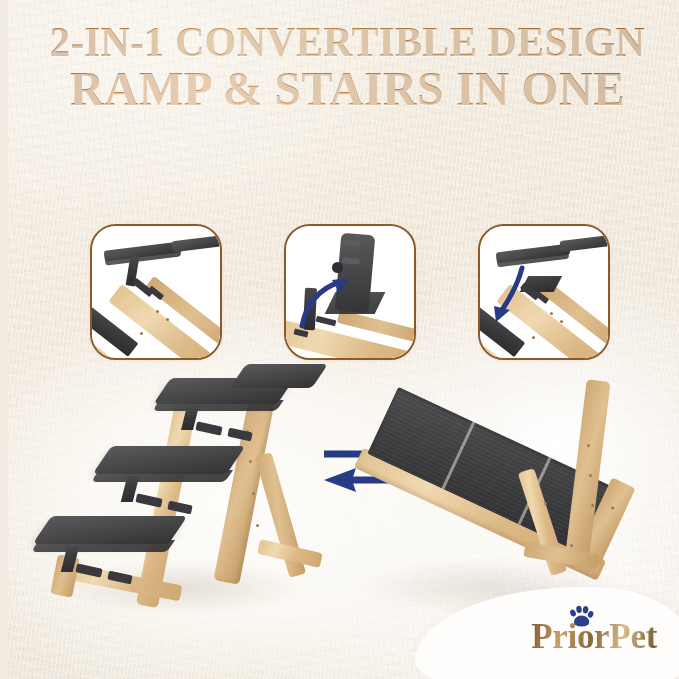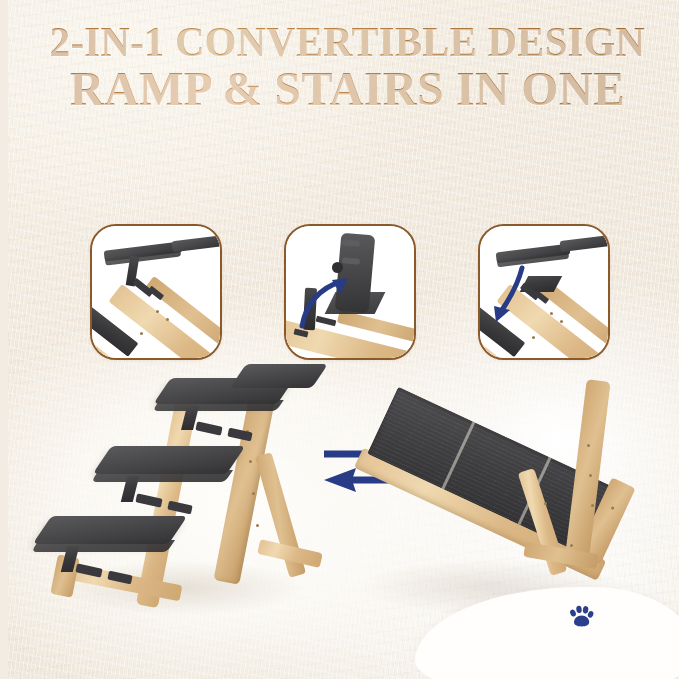--- a/index.html
+++ b/index.html
@@ -283,14 +283,15 @@
   </div>
 
   <div class="blob"></div>
   <svg class="paw" viewBox="0 0 26 24">
     <ellipse cx="5" cy="8" rx="2.7" ry="3.6" fill="#2b3f8c" transform="rotate(-22 5 8)"></ellipse>
     <ellipse cx="11" cy="4.4" rx="2.7" ry="3.7" fill="#2b3f8c" transform="rotate(-8 11 4.4)"></ellipse>
     <ellipse cx="17.6" cy="4.8" rx="2.7" ry="3.7" fill="#2b3f8c" transform="rotate(10 17.6 4.8)"></ellipse>
     <ellipse cx="22.6" cy="9.4" rx="2.6" ry="3.4" fill="#2b3f8c" transform="rotate(24 22.6 9.4)"></ellipse>
     <path d="M13.6 10.4 c4.4 0 7.6 3.3 7.6 6.6 c0 3.0 -2.8 4.4 -7.6 4.4 c-4.8 0 -7.6 -1.4 -7.6 -4.4 c0 -3.3 3.2 -6.6 7.6 -6.6 z" fill="#2b3f8c"></path>
   </svg>
+  <div class="logo">PriorPet</div>
 
 </div>
 
 </body></html>

